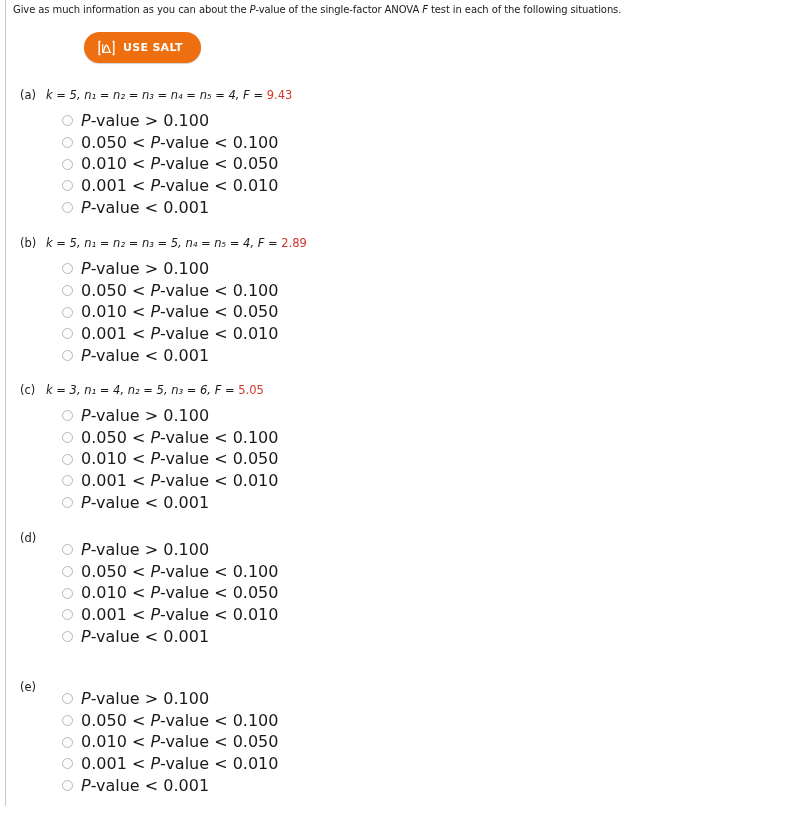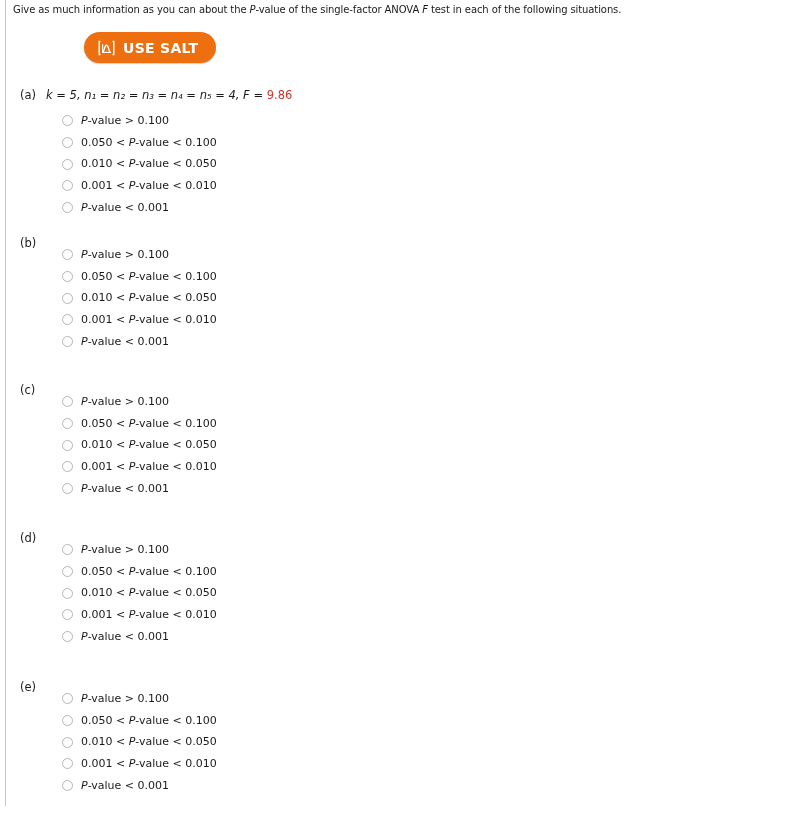--- a/index.html
+++ b/index.html
@@ -56,21 +56,21 @@
     background: #ED6F10;
     border: none;
     display: flex;
     align-items: center;
     gap: 8px;
     cursor: pointer;
     box-shadow: 0 1px 1px rgba(0,0,0,0.18);
   }
   .salt-label {
     color: #ffffff;
-    font-size: 14px;
+    font-size: 11px;
     font-weight: bold;
     letter-spacing: 0.3px;
     font-family: "DejaVu Sans", "Liberation Sans", sans-serif;
   }
   .salt-icon {
     width: 17px;
     height: 16px;
     display: block;
   }
 
@@ -115,21 +115,21 @@
     width: 11px;
     height: 11px;
     border-radius: 50%;
     border: 1px solid #b7b7b7;
     background: #fdfdfd;
     flex: 0 0 auto;
     box-sizing: border-box;
   }
   .optlabel {
     margin-left: 8px;
-    font-size: 11px;
+    font-size: 16px;
     line-height: 14px;
     white-space: nowrap;
     color: #1a1a1a;
     text-align: right;
   }
   .optlabel i { font-style: italic; }
 </style>
 </head>
 <body>
 
@@ -154,21 +154,21 @@
     <span class="salt-label">USE SALT</span>
   </button>
 
   <div class="qblock" id="q0" style="top:88px;">
     <div class="qhead">
       <span class="qlabel">(a)</span>
       <span class="qtext">
         <span>k = 5,</span>
         <span>n₁ = n₂ = n₃ = n₄ = n₅ = 4,</span>
         <span>F =</span>
-        <span class="fval">9.86</span>
+        <span class="fval">9.43</span>
       </span>
     </div>
     <div class="opts">
       <label class="opt">
           <span class="radio"></span>
           <span class="optlabel"><i>P</i>-value &gt; 0.100</span>
         </label>
       <label class="opt">
           <span class="radio"></span>
           <span class="optlabel">0.050 &lt; <i>P</i>-value &lt; 0.100</span>
@@ -184,20 +184,26 @@
       <label class="opt">
           <span class="radio"></span>
           <span class="optlabel"><i>P</i>-value &lt; 0.001</span>
         </label>
     </div>
   </div>
 
   <div class="qblock" id="q1" style="top:236px;">
     <div class="qhead">
       <span class="qlabel">(b)</span>
+      <span class="qtext">
+        <span>k = 5,</span>
+        <span>n₁ = n₂ = n₃ = 5, n₄ = n₅ = 4,</span>
+        <span>F =</span>
+        <span class="fval">2.89</span>
+      </span>
     </div>
     <div class="opts">
       <label class="opt">
           <span class="radio"></span>
           <span class="optlabel"><i>P</i>-value &gt; 0.100</span>
         </label>
       <label class="opt">
           <span class="radio"></span>
           <span class="optlabel">0.050 &lt; <i>P</i>-value &lt; 0.100</span>
         </label>
@@ -212,20 +218,26 @@
       <label class="opt">
           <span class="radio"></span>
           <span class="optlabel"><i>P</i>-value &lt; 0.001</span>
         </label>
     </div>
   </div>
 
   <div class="qblock" id="q2" style="top:383px;">
     <div class="qhead">
       <span class="qlabel">(c)</span>
+      <span class="qtext">
+        <span>k = 3,</span>
+        <span>n₁ = 4, n₂ = 5, n₃ = 6,</span>
+        <span>F =</span>
+        <span class="fval">5.05</span>
+      </span>
     </div>
     <div class="opts">
       <label class="opt">
           <span class="radio"></span>
           <span class="optlabel"><i>P</i>-value &gt; 0.100</span>
         </label>
       <label class="opt">
           <span class="radio"></span>
           <span class="optlabel">0.050 &lt; <i>P</i>-value &lt; 0.100</span>
         </label>

